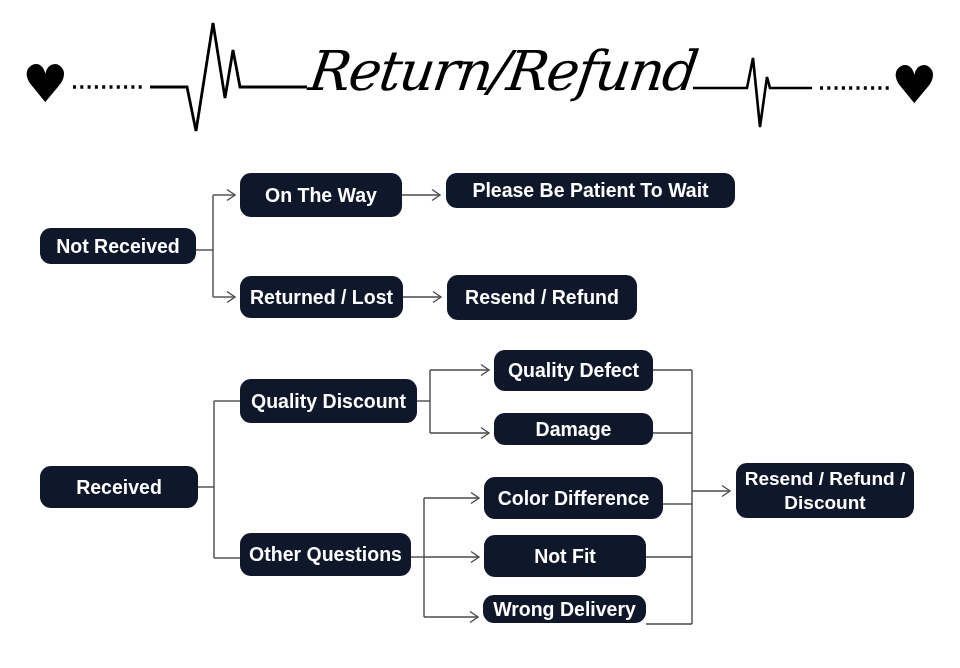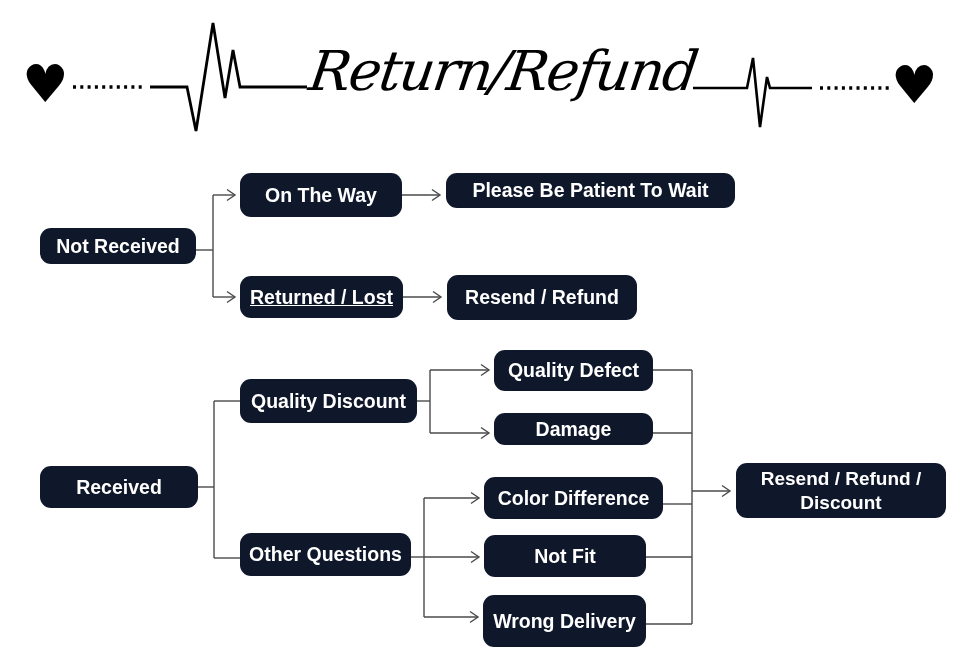--- a/index.html
+++ b/index.html
@@ -45,31 +45,31 @@
     font-size:19.5px;
     display:flex; align-items:center; justify-content:center;
     text-align:center;
     line-height:1.25;
     padding:0 4px;
     box-sizing:border-box;
   }
   .n-not-received     { left:40px;  top:228px; width:156px; height:36px; }
   .n-on-the-way       { left:240px; top:173px; width:162px; height:44px; }
   .n-please-wait      { left:446px; top:173px; width:289px; height:35px; }
-  .n-returned-lost    { left:240px; top:276px; width:163px; height:42px;text-decoration:underline; }
+  .n-returned-lost    { left:240px; top:276px; width:163px; height:42px; }
   .n-resend-refund    { left:447px; top:275px; width:190px; height:45px; }
   .n-received         { left:40px;  top:466px; width:158px; height:42px; }
   .n-quality-problems { left:240px; top:379px; width:177px; height:44px; }
   .n-other-questions  { left:240px; top:533px; width:171px; height:43px; }
   .n-quality-defect   { left:494px; top:350px; width:159px; height:41px; }
   .n-damage           { left:494px; top:413px; width:159px; height:32px; }
   .n-color-difference { left:484px; top:477px; width:179px; height:42px; }
   .n-not-fit          { left:484px; top:535px; width:162px; height:42px; }
-  .n-wrong-delivery   { left:483px; top:595px; width:163px; height:52px;border-radius:11px; }
-  .n-resend-discount  { left:736px; top:463px; width:210px; height:55px; font-size:19px; }
+  .n-wrong-delivery   { left:483px; top:595px; width:163px; height:28px;border-radius:11px; }
+  .n-resend-discount  { left:736px; top:463px; width:178px; height:55px; font-size:19px; }
 
   #connector-svg { position:absolute; left:0; top:0; }
 </style>
 </head>
 <body>
 
 <div id="stage">
 
   <svg id="header-svg" width="960" height="145" viewBox="0 0 960 145">
 

